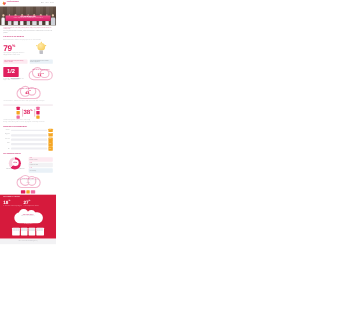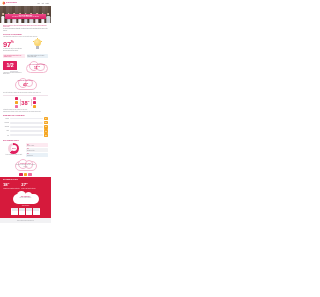--- a/index.html
+++ b/index.html
@@ -207,21 +207,21 @@
     <p>Bullying remains one of the most pressing issues facing young people in schools across the country today.</p>
     <p class="g">We surveyed thousands of students, parents and teachers to understand the true scale of the problem.</p>
   </div>
 
   <div class="sec-title">THE SCALE OF THE PROBLEM</div>
   <div class="sec-sub">What students told us about their everyday experiences at school and online.</div>
 
   <div class="band">
     <div class="two-col">
       <div class="col">
-        <div class="stat-big"><span>97</span><sup>%</sup></div>
+        <div class="stat-big"><span>79</span><sup>%</sup></div>
         <div class="stat-cap">of young people say they have witnessed bullying behaviour at their school.</div>
       </div>
       <div class="col ctr">
         <div class="bulb">
           <span class="ray" style="left:0;top:2px;width:1.2px;height:.4px;"></span>
           <span class="ray" style="right:0;top:2px;width:1.2px;height:.4px;"></span>
           <span class="ray" style="left:4.3px;top:-1px;width:.4px;height:1.2px;"></span>
           <span class="glass"></span>
           <span class="base">
               <i></i>

